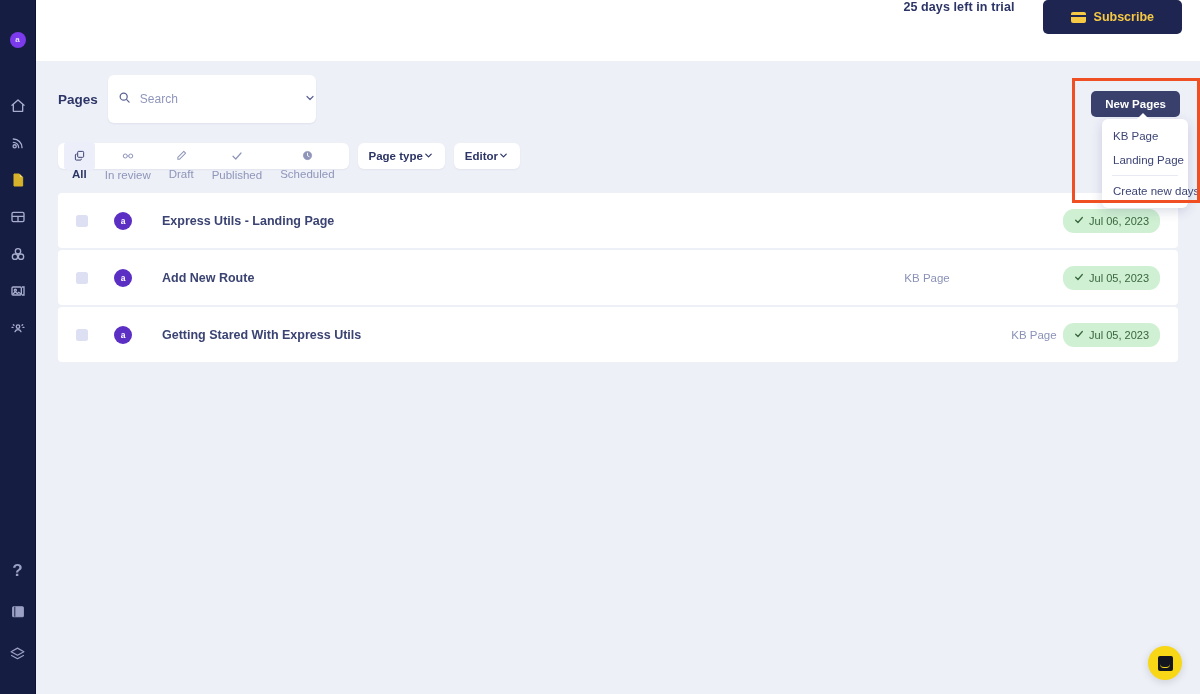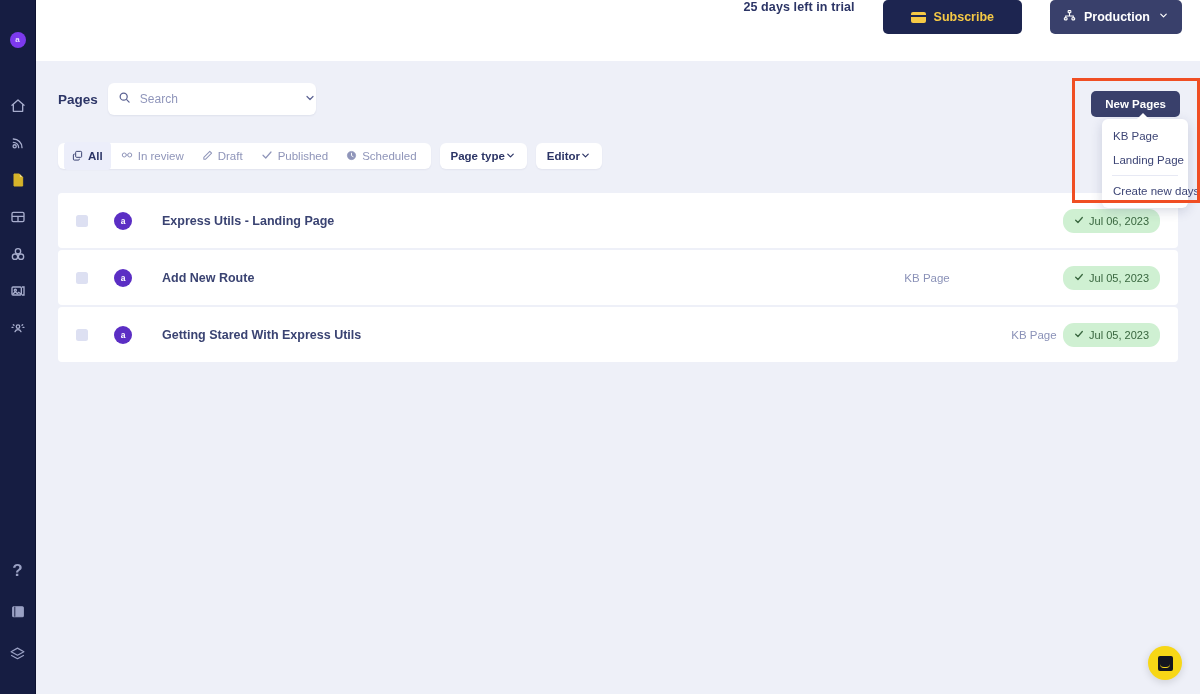--- a/index.html
+++ b/index.html
@@ -75,21 +75,21 @@
     font-size: 12.5px; font-weight: 700; cursor: pointer;
     font-family: "Liberation Sans", sans-serif;
   }
 
   
   .content { flex: 1; padding: 22px 22px 0 22px; position: relative; }
 
   .header-row { display: flex; align-items: center; height: 32px; margin-bottom: 28px; }
   .page-title { font-size: 13.5px; font-weight: 700; color: #2c3566; margin-right: 10px; }
   .search-box {
-    width: 208px; height: 32px; background: #ffffff;
+    width: 208px; height: 48px; background: #ffffff;
     border-radius: 6px; display: flex; align-items: center;
     padding: 0 10px; gap: 9px;
     box-shadow: 0 1px 2px rgba(30,40,90,.07);
   }
   .search-box input {
     flex: 1; border: none; outline: none; background: transparent;
     font-size: 12px; color: #454d78;
     font-family: "Liberation Sans", sans-serif;
   }
   .search-box input::placeholder { color: #9096bb; }
@@ -97,21 +97,21 @@
   
   .filter-row { display: flex; align-items: center; gap: 9px; margin-bottom: 24px; }
   .filter-tabs {
     height: 26px; background: #ffffff; border-radius: 6px;
     display: flex; align-items: center; padding: 3px 6px; gap: 2px;
     box-shadow: 0 1px 2px rgba(30,40,90,.06);
   }
   .tab {
     height: 28px; display: flex; align-items: center; gap: 5px;
     padding: 8px 8px; border-radius: 4px; cursor: pointer;
-    font-size: 11.5px; color: #8f95b9; white-space: nowrap;
+    font-size: 11.5px; color: #8f95b9; white-space: nowrap; flex-direction: column;
   }
   .tab.active { background: #eceefa; color: #2c3566; font-weight: 700; }
   .dropdown-btn {
     height: 26px; background: #ffffff; border-radius: 6px;
     display: flex; align-items: center; 
     padding: 0 11px; cursor: pointer;
     font-size: 11.5px; font-weight: 700; color: #2c3566;
     box-shadow: 0 1px 2px rgba(30,40,90,.06);
   }
 
@@ -298,36 +298,20 @@
     </div>
   </div>
 
   <div class="pane">
 
     <div class="topbar">
       <div class="trial-text">25 days left in trial</div>
       <button class="btn-subscribe">
         <span class="card-icon"></span>
         <span>Subscribe</span>
-      </button>
-      <button class="btn-env">
-        <span>
-          <svg width="13" height="13" viewBox="0 0 24 24" fill="none" stroke="#ffffff" stroke-width="2" stroke-linecap="round">
-            <rect x="9.5" y="3" width="5" height="4" rx="1"></rect>
-            <rect x="2.5" y="16" width="5" height="4" rx="1"></rect>
-            <rect x="16.5" y="16" width="5" height="4" rx="1"></rect>
-            <path d="M12 7v4M5 16v-3h14v3"></path>
-          </svg>
-        </span>
-        <span>Production</span>
-        <span>
-          <svg width="11" height="11" viewBox="0 0 24 24" fill="none" stroke="#ffffff" stroke-width="2.6" stroke-linecap="round" stroke-linejoin="round">
-            <path d="M6 9l6 6 6-6"></path>
-          </svg>
-        </span>
       </button>
     </div>
 
     <div class="content">
 
       <div class="header-row">
         <div class="page-title">Pages</div>
         <div class="search-box">
           <span>
             <svg width="13" height="13" viewBox="0 0 24 24" fill="none" stroke="#5b6293" stroke-width="2.3" stroke-linecap="round">

